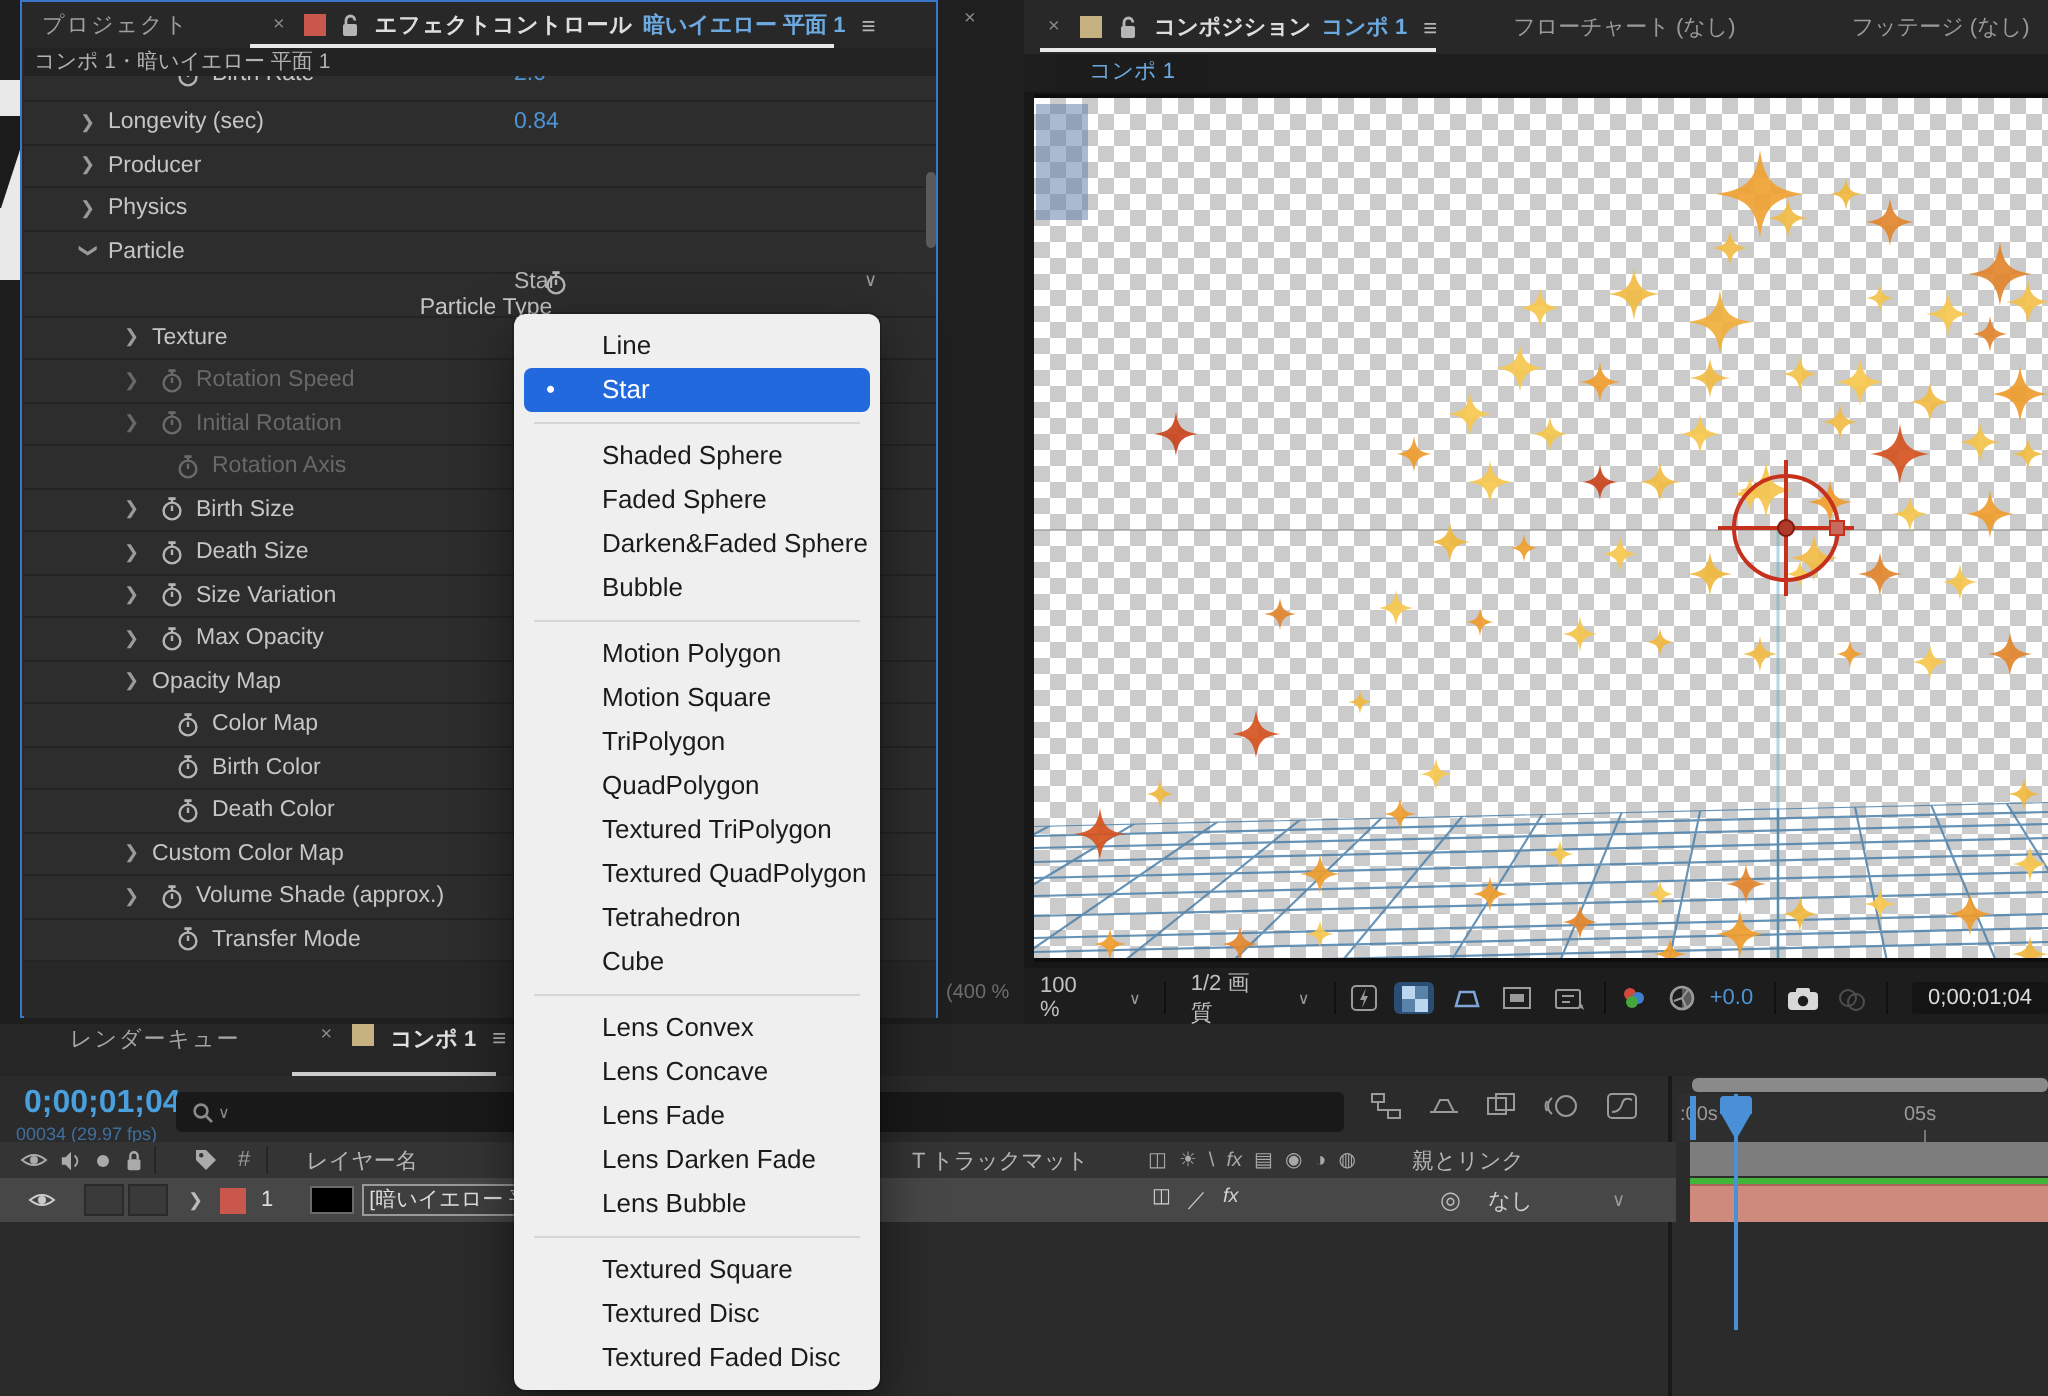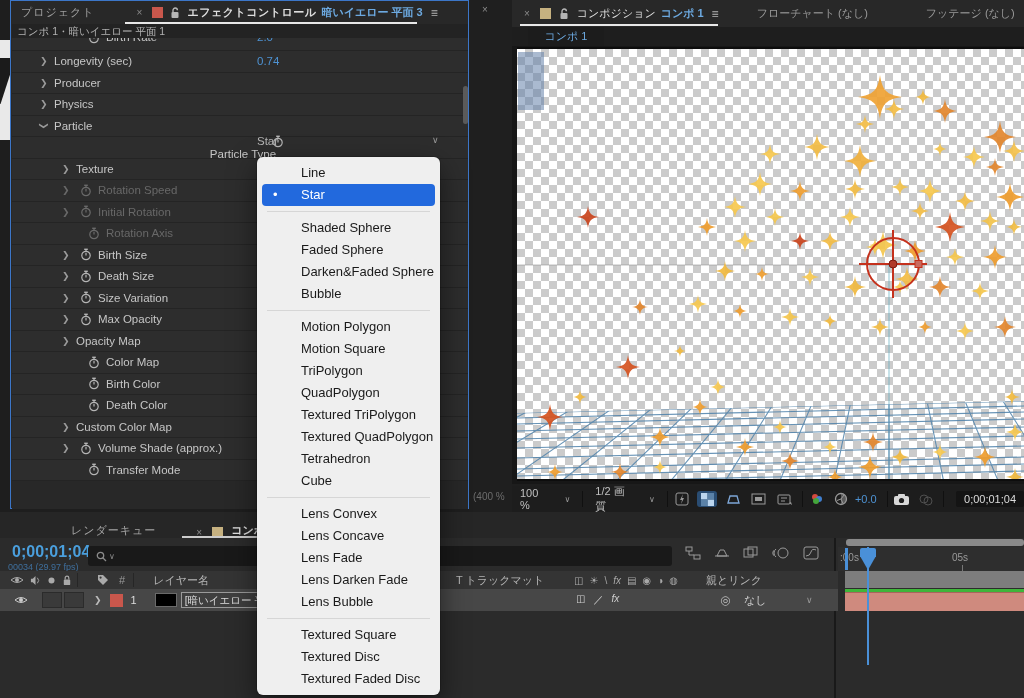--- a/index.html
+++ b/index.html
@@ -45,21 +45,21 @@
 
   
   #gutter { left:469px; top:0; width:43px; height:512px; background:#1f1f1f; }
   #gutter .gx { position:absolute; left:13px; top:4px; color:#8a8a8a; font-size:10px; }
   #gutter .g400 { position:absolute; left:4px; top:491px; color:#6d6d6d; font-size:10px; white-space:nowrap; overflow:hidden; width:38px;}
 
   
   #comp-header { left:512px; top:0; width:512px; height:27px; background:#282828; display:flex; align-items:center; }
   #comp-header .t-close { margin-left:12px; color:#8a8a8a; font-size:10px;}
   #comp-header .swatch { width:11px; height:11px; background:#c6b180; margin-left:10px; }
-  #comp-header .t-main { margin-left:8px; color:#dedede; font-weight:normal; }
+  #comp-header .t-main { margin-left:8px; color:#dedede; font-weight:bold; }
   #comp-header .t-target { margin-left:5px; color:#6ca9e0; font-weight:bold; }
   #comp-header .t-menu { margin-left:8px; color:#b5b5b5; font-size:12px; }
   #comp-header .t-flow { margin-left:38px; color:#9a9a9a; }
   #comp-header .t-foot { margin-left:58px; color:#9a9a9a; }
   #comp-underline { left:520px; top:24px; width:198px; height:2px; background:#e8e8e8; }
   #comp-tab { left:528px; top:27px; width:76px; height:19px; background:#1c1c1c; color:#6ca9e0;
       text-align:center; line-height:19px; }
   #viewer-wrap { left:512px; top:46px; width:512px; height:438px; background:#171717; }
   #comp-area { position:absolute; left:5px; top:1px; width:507px; height:434px;
       border-top:2px solid #0d0d0d; border-bottom:2px solid #0d0d0d;
@@ -74,21 +74,21 @@
   #comp-toolbar .sel { display:flex; align-items:center; gap:14px; padding:0 8px; }
   #comp-toolbar .divider { width:1px; height:16px; background:#101010; margin:0 4px; }
   #comp-toolbar .chev { color:#9a9a9a; font-size:8px; }
   .tool-ic { width:20px; height:16px; display:flex; align-items:center; justify-content:center; border-radius:3px; }
   .tool-ic.active { background:#2a4d73; }
   #tc-box { margin-left:8px; background:#141414; border-radius:2px; padding:2px 8px; color:#dcdcdc; }
   .exp-val { color:#4e93d4; }
 
   
   #tl-panel { left:0; top:512px; width:1024px; height:186px; background:#262626; }
-  #tl-tabbar { position:relative; height:26px; display:flex; align-items:flex-end;margin-left:36px; }
+  #tl-tabbar { position:relative; height:26px; display:flex; align-items:flex-start; }
   #tl-tabbar .t-rq { margin-left:35px; color:#a5a5a5; letter-spacing:1px; }
   #tl-tabbar .t-close { margin-left:40px; color:#8a8a8a; font-size:10px; }
   #tl-tabbar .swatch { width:11px; height:11px; background:#c6b180; margin-left:10px; }
   #tl-tabbar .t-comp { margin-left:8px; color:#e0e0e0; font-weight:bold; }
   #tl-tabbar .t-menu { margin-left:8px; color:#b5b5b5; font-size:12px; }
   #tl-underline { position:absolute; left:146px; top:24px; width:102px; height:2px; background:#cccccc; }
   #tl-body { position:absolute; top:26px; left:0; width:1024px; height:160px; background:#2b2b2b; }
   #tl-time { position:absolute; left:12px; top:5px; color:#4a9fdd; font-size:16px; font-weight:bold; }
   #tl-frames { position:absolute; left:8px; top:24px; color:#3f6f9d; font-size:9px; }
   #tl-search { position:absolute; left:88px; top:8px; width:584px; height:20px; background:#191919;
@@ -157,21 +157,21 @@
       <span class="t-project">プロジェクト</span>
       <span class="t-close">×</span>
       <span class="swatch"></span>
       <span class="icon-lock">
         <svg width="10" height="12" viewBox="0 0 10 12">
             <rect x="1.5" y="5" width="7" height="6" rx="1" fill="#b5b5b5"></rect>
             <path d="M3 5V3.2A2.2 2.2 0 0 1 7.4 3.2" fill="none" stroke="#b5b5b5" stroke-width="1.4"></path>
           </svg>
       </span>
       <span class="t-main">エフェクトコントロール</span>
-      <span class="t-target">暗いイエロー 平面 3</span>
+      <span class="t-target">暗いイエロー 平面 1</span>
       <span class="t-menu">≡</span>
     </div>
     <div id="fx-underline" class="abs"></div>
     <div id="fx-breadcrumb" class="abs">コンポ 1・暗いイエロー 平面 1</div>
     <div id="fx-rows" class="abs">
         <div class="fxrow clipped">
           <div class="inner">
             <svg width="12" height="13" viewBox="0 0 12 13" style="margin-left: 76px;">
               <circle cx="6" cy="7.5" r="4.2" fill="none" stroke="#b5b5b5" stroke-width="1.2"></circle>
               <line x1="6" y1="7.5" x2="6" y2="4.8" stroke="#b5b5b5" stroke-width="1.2"></line>
@@ -179,21 +179,21 @@
               <line x1="6" y1="1.3" x2="6" y2="3" stroke="#b5b5b5" stroke-width="1.2"></line>
             </svg>
             <span class="lbl">Birth Rate</span>
             <span class="val">2.0</span>
           </div>
         </div>
         <div class="fxrow">
           <div class="" style="display: flex; align-items: center; width: 100%;">
             <span class="chev" style="margin-left: 28px;">❯</span>
             <span class="lbl">Longevity (sec)</span>
-            <span class="val">0.74</span>
+            <span class="val">0.84</span>
           </div>
         </div>
         <div class="fxrow">
           <div class="" style="display: flex; align-items: center; width: 100%;">
             <span class="chev" style="margin-left: 28px;">❯</span>
             <span class="lbl">Producer</span>
           </div>
         </div>
         <div class="fxrow">
           <div class="" style="display: flex; align-items: center; width: 100%;">

